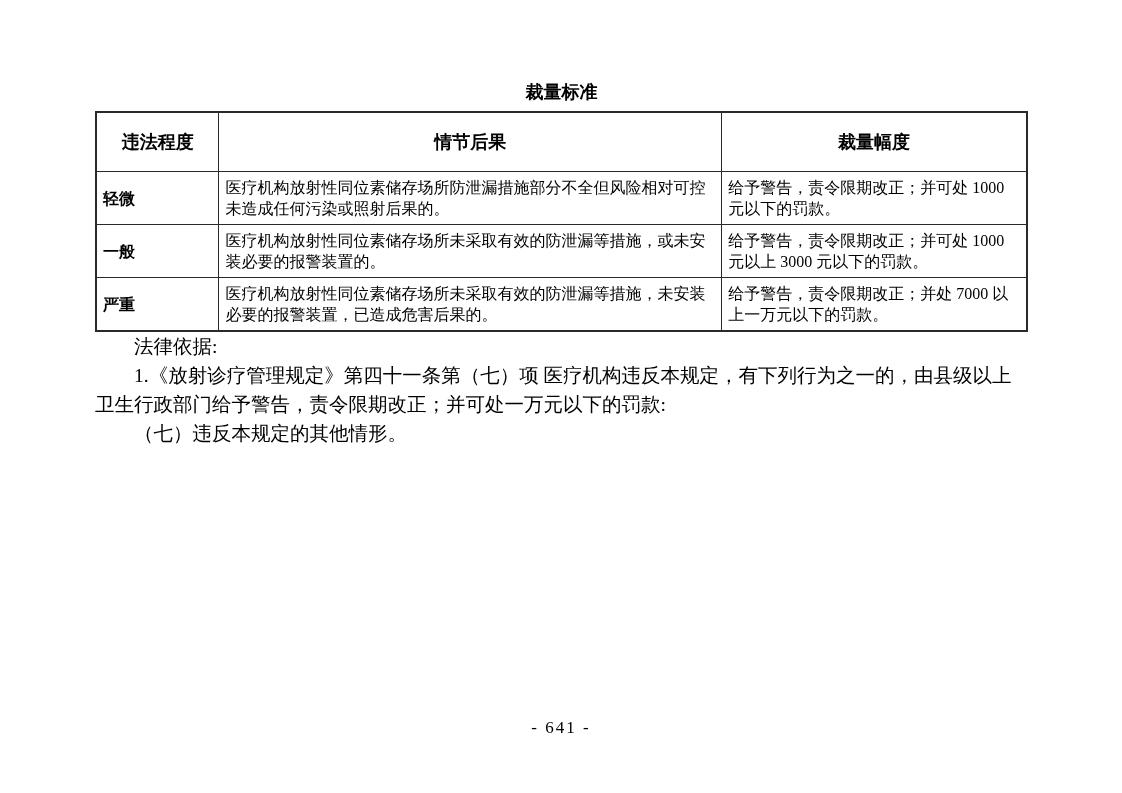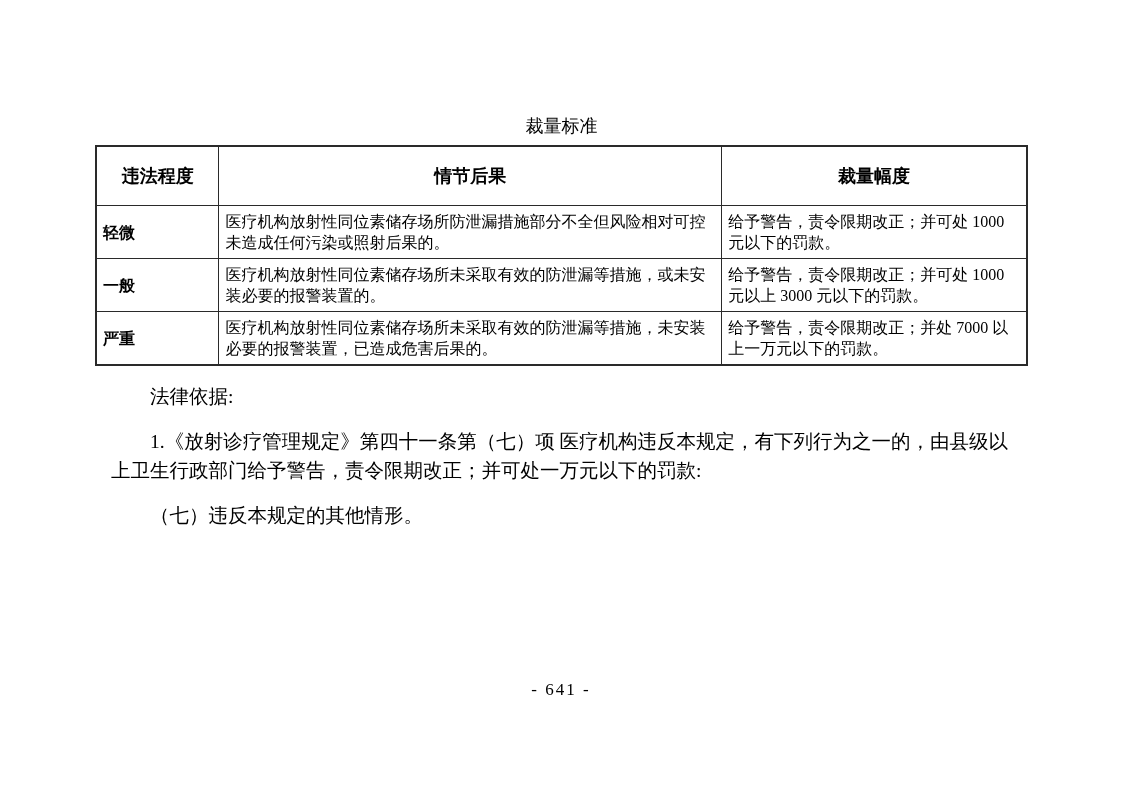--- a/index.html
+++ b/index.html
@@ -16,24 +16,24 @@
     font-family: "Liberation Serif", "DejaVu Serif", serif;
     overflow: hidden;
   }
   .content {
     position: absolute;
     left: 95px;
     top: 0;
     width: 933px;
   }
   .doc-title {
-    margin-top: 114px;
+    margin-top: 80px;
     text-align: center;
     font-family: "Liberation Sans", "DejaVu Sans", sans-serif;
-    font-weight: 400;
+    font-weight: 700;
     font-size: 18px;
   }
   table.discretion {
     width: 100%;
     border-collapse: collapse;
     table-layout: fixed;
     margin-top: 7px;
     border: 2px solid #2a2a2a;
   }
   table.discretion th,
@@ -60,29 +60,29 @@
     font-weight: 700;
   }
   .article-heading {
     margin: 8px 0 0 0;
     font-weight: 700;
     font-size: 21px;
     line-height: 29px;
     text-indent: 2em;
   }
   .body-para {
-    margin: 16px;
+    margin: 0;
     font-size: 19.5px;
     line-height: 29px;
     text-indent: 2em;
   }
   .page-number {
     position: absolute;
     left: 0;
-    top: 680px;
+    top: 718px;
     width: 100%;
     text-align: center;
     font-size: 17px;
     letter-spacing: 2px;
   }
 </style>
 </head>
 <body>
 
 <div class="page">

